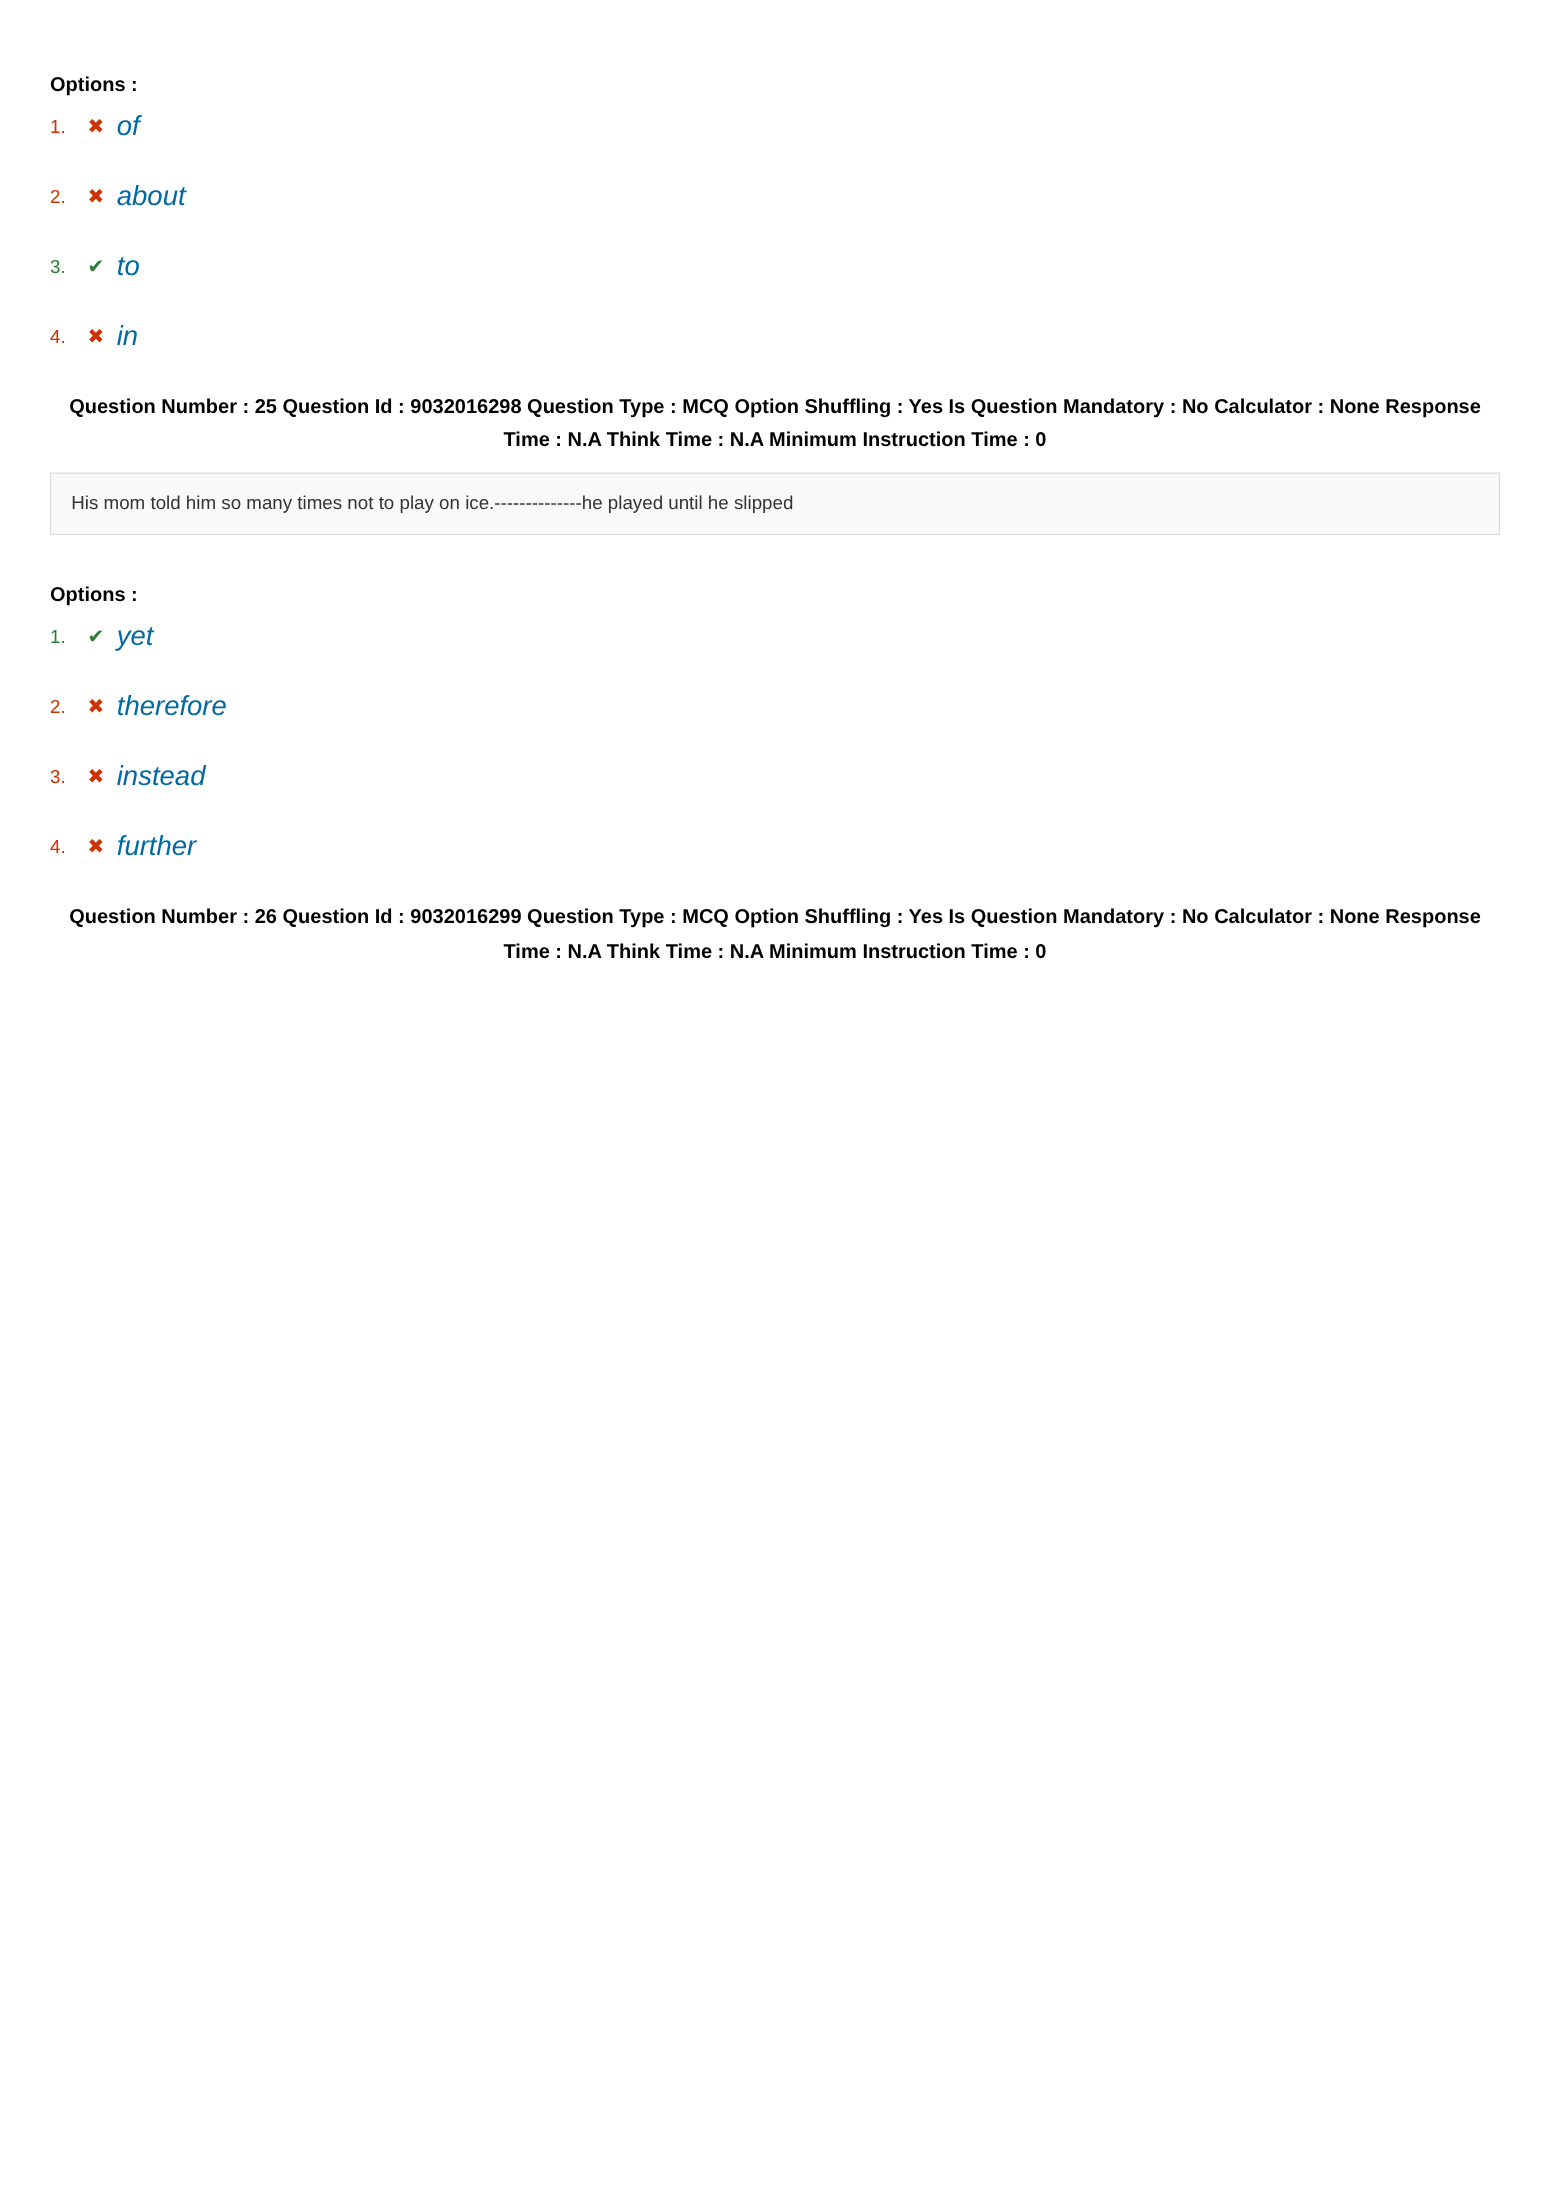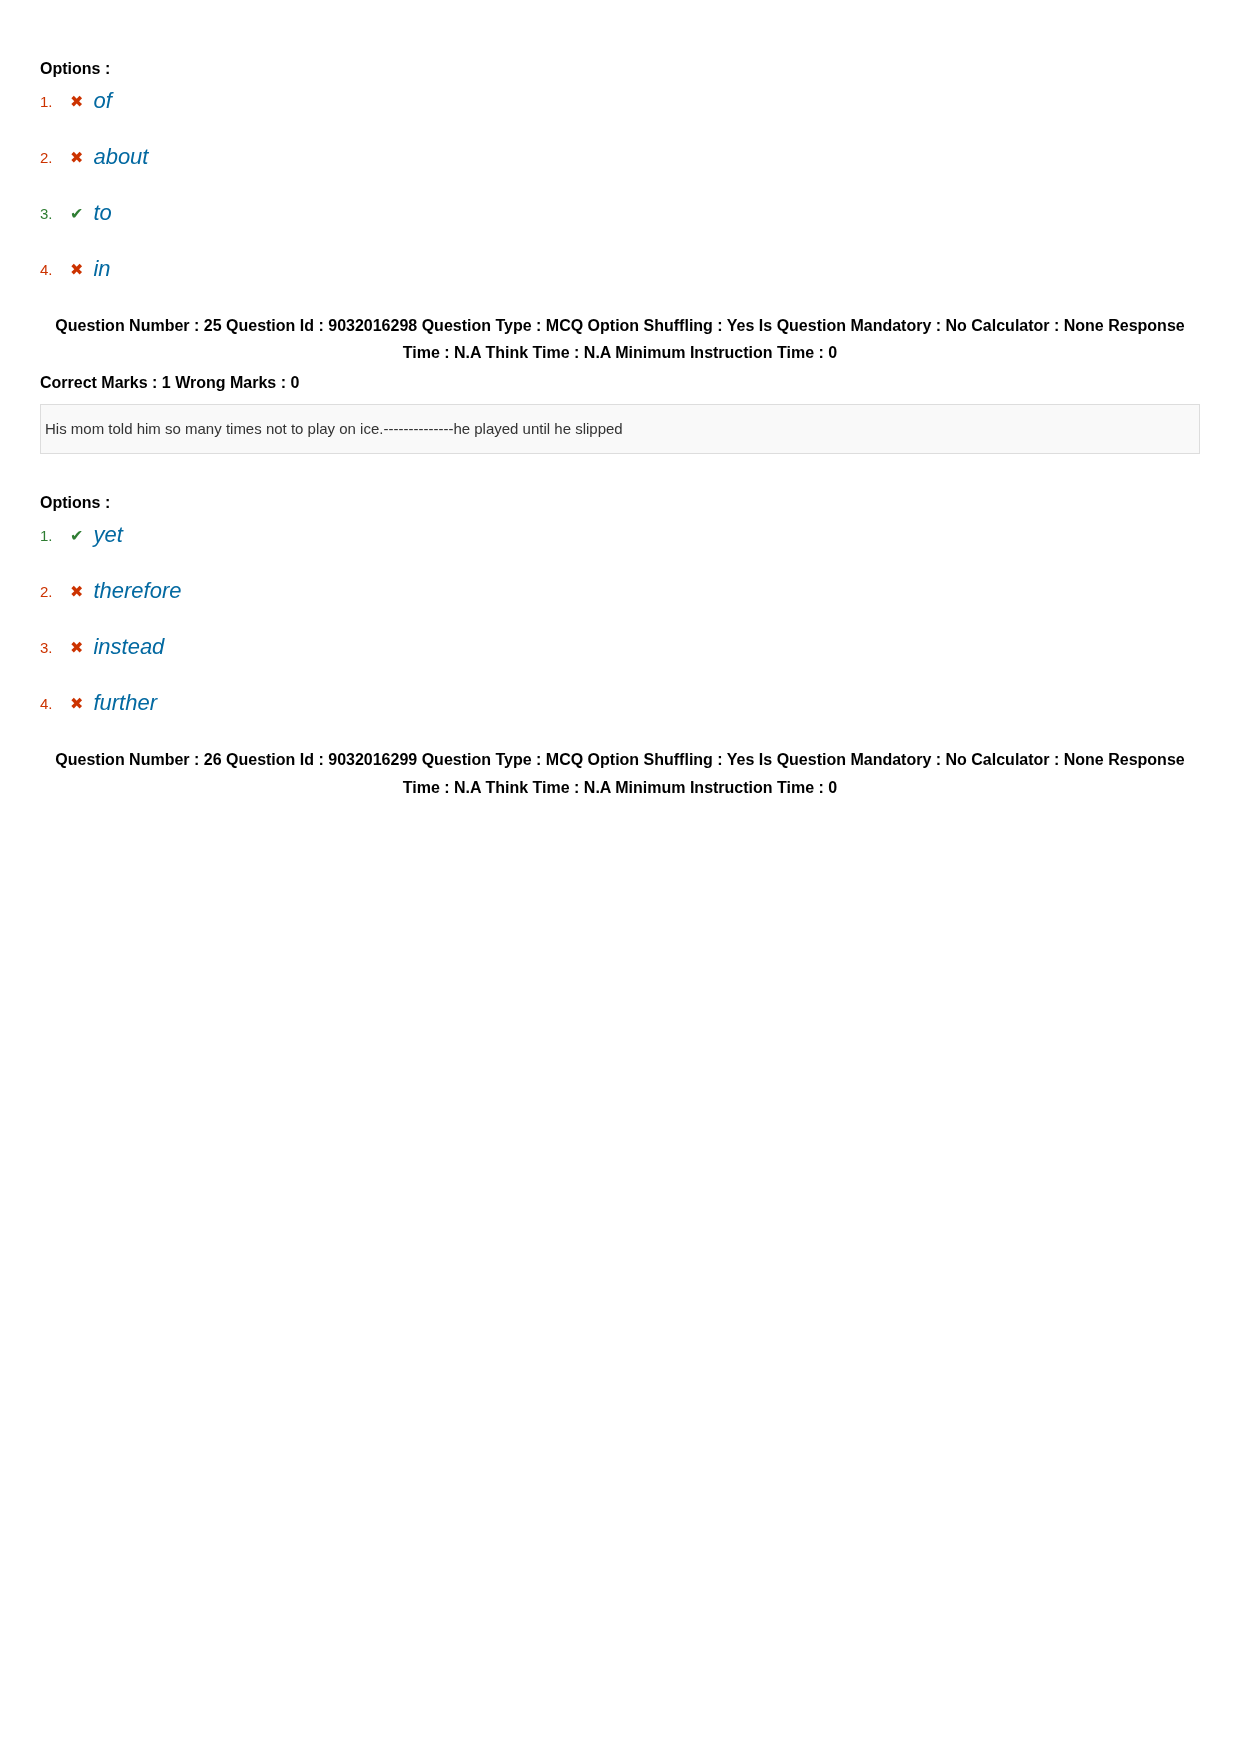--- a/index.html
+++ b/index.html
@@ -58,21 +58,21 @@
       text-align: center;
     }
     .correct-marks {
       font-weight: bold;
       font-size: 16px;
       margin-bottom: 12px;
     }
     .question-text-box {
       background: #f9f9f9;
       border: 1px solid #ddd;
-      padding: 12px 4px;
+      padding: 12px 16px;
       font-size: 15px;
       margin-bottom: 14px;
       line-height: 1.6;
       color: #333;
       margin-top: 12px;
     }
   </style>
 </head>
 <body>
 
@@ -99,21 +99,20 @@
 
   <div class="option-row">
     <span class="option-number">4.</span>
     <span class="option-icon-wrong">✖</span>
     <span class="option-text">in</span>
   </div>
 </div>
 
 <div class="section">
   <div class="question-meta">Question Number : 25 Question Id : 9032016298 Question Type : MCQ Option Shuffling : Yes Is Question Mandatory : No Calculator : None Response Time : N.A Think Time : N.A Minimum Instruction Time : 0</div>
-  <div class="correct-marks">Correct Marks : 1 Wrong Marks : 0</div>
 
   <div class="question-text-box">His mom told him so many times not to play on ice.--------------he played until he slipped</div>
 
   <div class="options-label">Options :</div>
 
   <div class="option-row">
     <span class="option-number" style="color:#2e7d32;">1.</span>
     <span class="option-icon-correct">✔</span>
     <span class="option-text">yet</span>
   </div>

